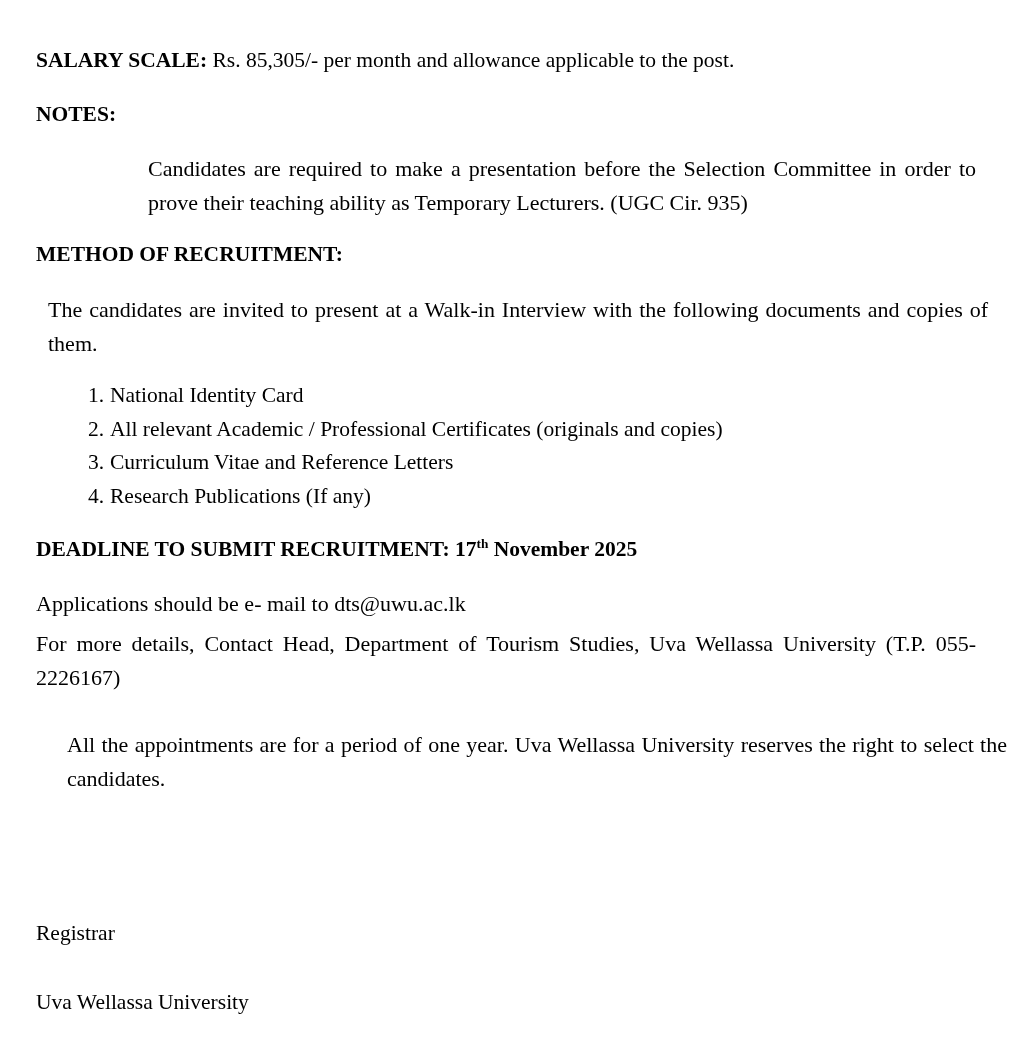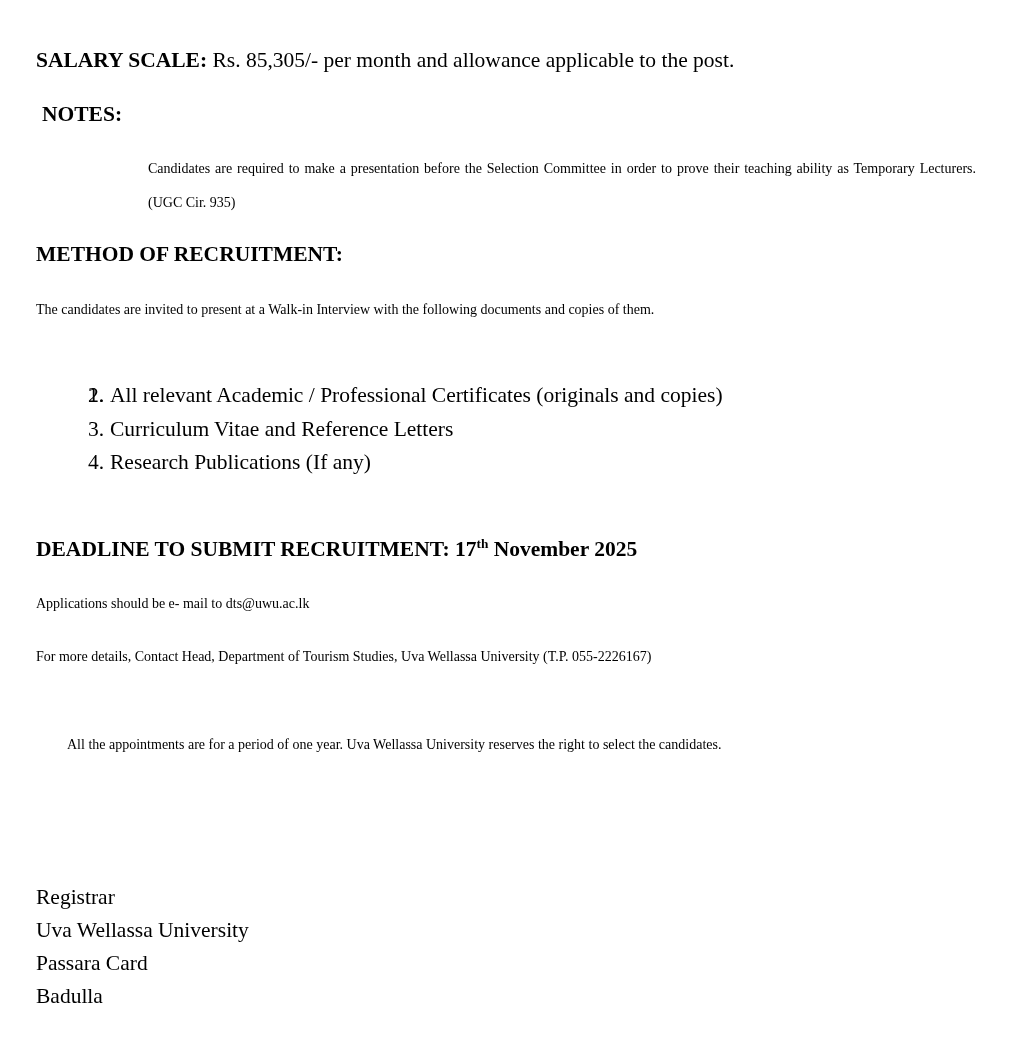--- a/index.html
+++ b/index.html
@@ -24,21 +24,21 @@
     height: 1059px;
     padding: 0;
     box-sizing: border-box;
   }
   .block {
     position: absolute;
     left: 36px;
     width: 940px;
   }
   .para {
-    font-size: 14px;
+    font-size: 22px;
     line-height: 33.5px;
     text-align: justify;
     text-justify: inter-word;
     margin: 0;
   }
   .para.nojust {
     text-align: left;
   }
   .heading {
     font-size: 21.5px;
@@ -73,65 +73,66 @@
   sup {
     font-size: 0.62em;
     vertical-align: super;
     line-height: 0;
   }
   b, strong { font-weight: normal; text-align: right; }
   .sigline {
     font-size: 21.5px;
     line-height: 33px;
     white-space: nowrap;
+    margin-top: 36px;
   }
 </style>
 </head>
 <body>
 
 <div class="page">
 
   <div class="block" style="top:44px;">
     <p class="heading"><span>SALARY SCALE:</span><span class="normal"> Rs. 85,305/- per month and allowance applicable to the post.</span></p>
   </div>
 
-  <div class="block" style="top:98px;margin-left:6px;">
+  <div class="block" style="top:98px;">
     <p class="heading">NOTES:</p>
   </div>
 
   <div class="block indented" style="top:152px;">
     <p class="para">Candidates are required to make a presentation before the Selection Committee in order to prove their teaching ability as Temporary Lecturers. (UGC Cir. 935)</p>
   </div>
 
   <div class="block" style="top:238px;">
     <p class="heading">METHOD OF RECRUITMENT:</p>
   </div>
 
-  <div class="block" style="top:293px;">
+  <div class="block" style="top:293px;margin-left:12px;">
     <p class="para">The candidates are invited to present at a Walk-in Interview with the following documents and copies of them.</p>
   </div>
 
   <div class="block" style="top:379px;">
     <ol class="doclist">
-      <li><span class="num">1.</span></li>
+      <li><span class="num">1.</span><span>National Identity Card</span></li>
       <li><span class="num">2.</span><span>All relevant Academic / Professional Certificates (originals and copies)</span></li>
       <li><span class="num">3.</span><span>Curriculum Vitae and Reference Letters</span></li>
       <li><span class="num">4.</span><span>Research Publications (If any)</span></li>
     </ol>
   </div>
 
   <div class="block" style="top:533px;">
     <p class="heading"><span>DEADLINE TO SUBMIT RECRUITMENT:</span><span>&nbsp;</span><span>17</span><sup>th</sup><span>&nbsp;</span><span>November 2025</span></p>
   </div>
 
   <div class="block" style="top:587px;">
     <p class="para nojust"><span>Applications should be e- mail to </span><b>dts@uwu.ac.lk</b></p>
   </div>
 
-  <div class="block" style="top:640px;">
+  <div class="block" style="top:627px;">
     <p class="para">For more details, Contact Head, Department of Tourism Studies, Uva Wellassa University (T.P. 055-2226167)</p>
   </div>
 
   <div class="block" style="top:728px;margin-left:31px;">
     <p class="para">All the appointments are for a period of one year. Uva Wellassa University reserves the right to select the candidates.</p>
   </div>
 
   <div class="block" style="top:881px;">
     <div class="sigline">Registrar</div>
     <div class="sigline">Uva Wellassa University</div>

